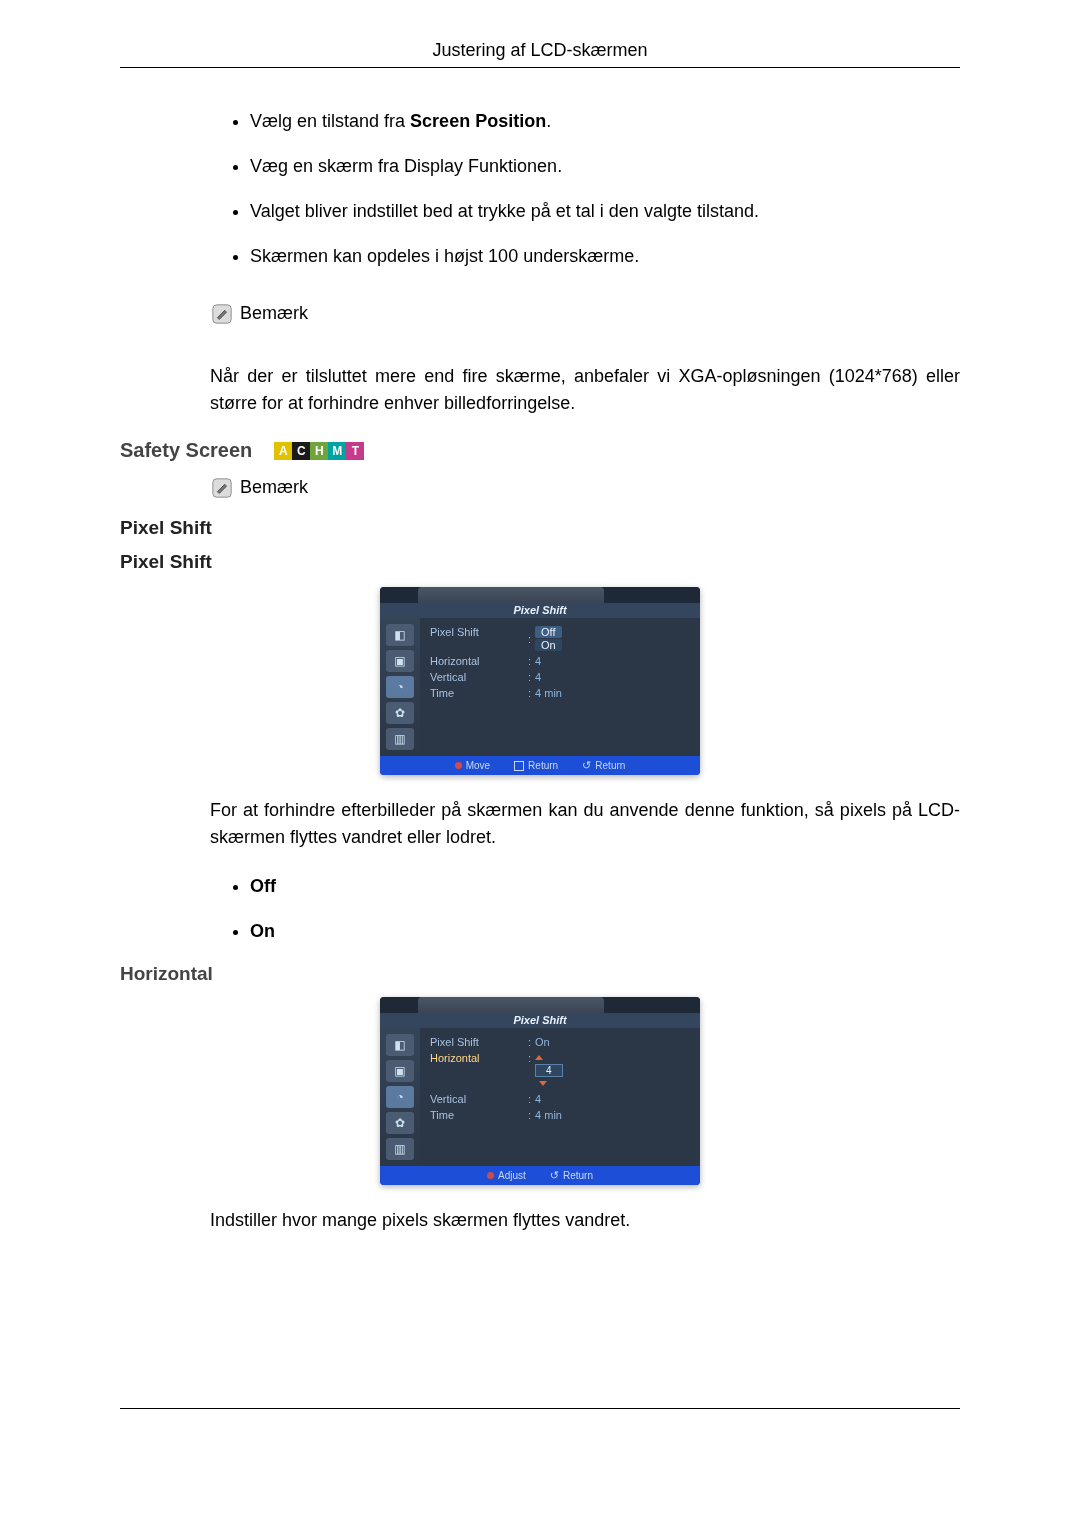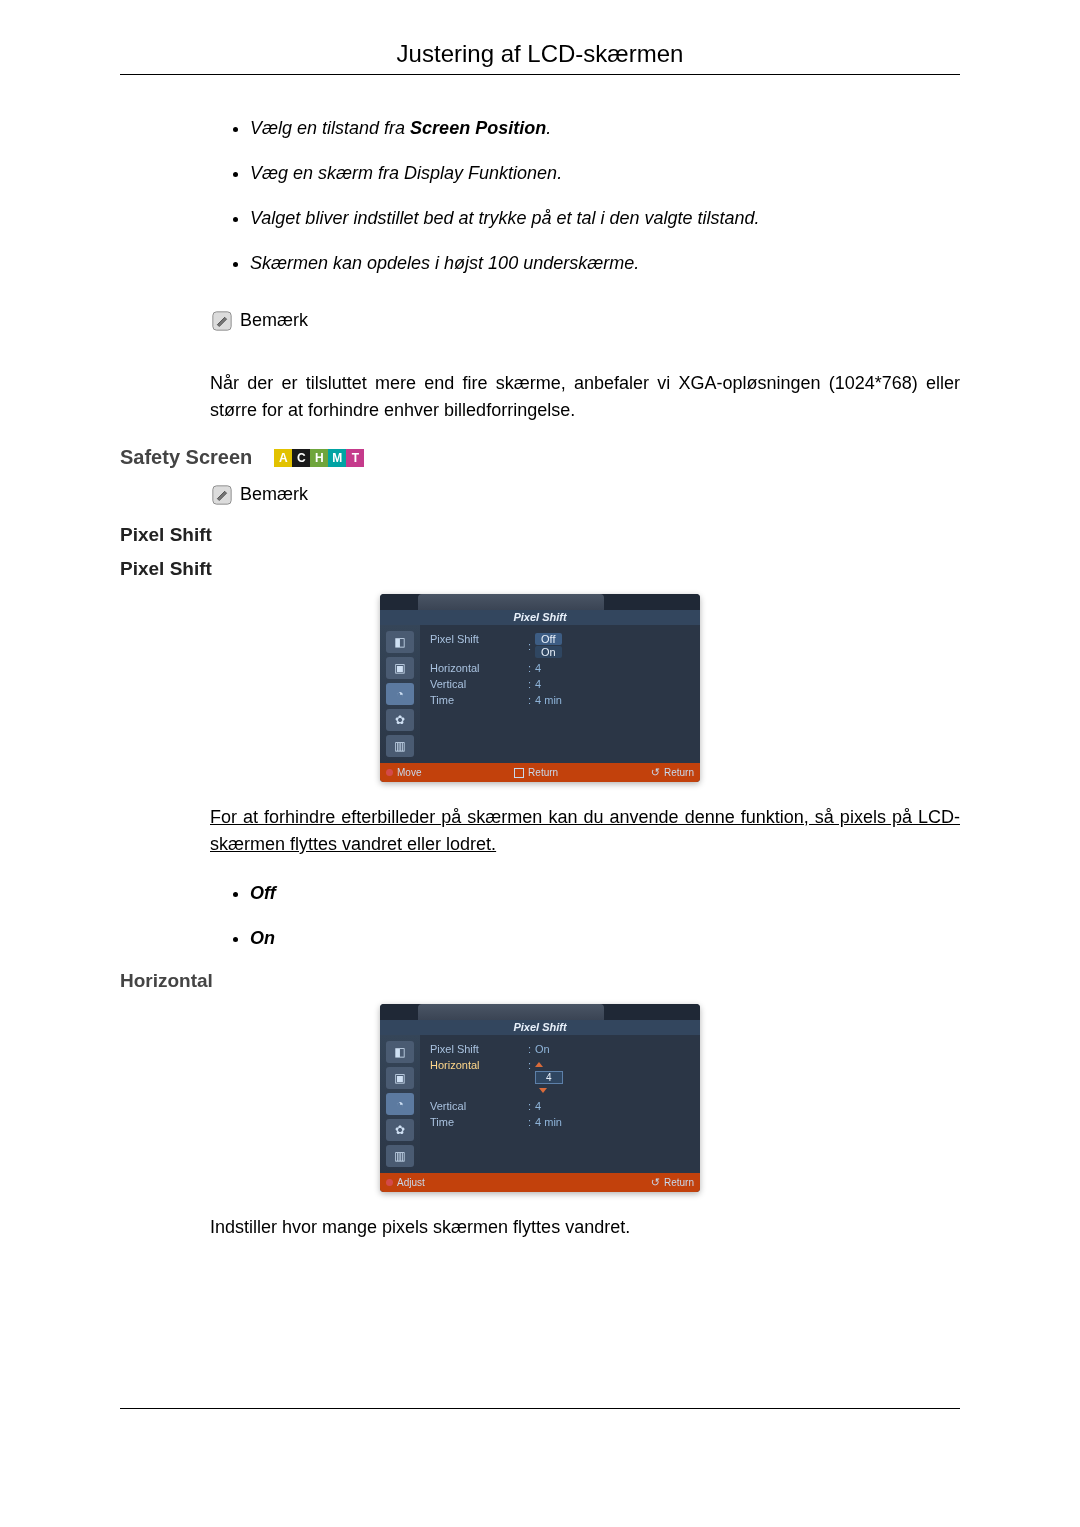--- a/index.html
+++ b/index.html
@@ -11,21 +11,21 @@
   }
   .page {
     width: 1080px;
     min-height: 1527px;
     box-sizing: border-box;
     padding: 40px 120px 60px 120px;
     position: relative;
   }
   .header-title {
     text-align: center;
-    font-size: 24px;
+    font-size: 18px;
     padding-bottom: 6px;
   }
   .header-rule {
     border: none;
     border-top: 1px solid #000;
     margin: 0 0 40px 0;
   }
   .footer-rule {
     border: none;
     border-top: 1px solid #000;
@@ -36,21 +36,20 @@
   }
   .content-block {
     margin-left: 90px;
     font-size: 18px;
     line-height: 1.5;
   }
   ul.bullets {
     list-style: disc;
     padding-left: 40px;
     margin: 0 0 30px 0;
-    font-style: italic;
   }
   ul.bullets li {
     margin-bottom: 18px;
   }
   .note-row {
     display: flex;
     align-items: center;
     gap: 6px;
     margin: 4px 0 10px 0;
   }
@@ -204,27 +203,27 @@
   .arrow.up { border-bottom: 5px solid #d96b3a; margin-bottom: 1px; }
   .arrow.dn { border-top: 5px solid #d96b3a; margin-top: 1px; }
   .arrow-stack {
     display: flex;
     flex-direction: column;
     align-items: center;
     gap: 0;
     margin-left: 4px;
   }
   .osd-footer {
-    background: #c2410c;
+    background: #1d4ed8;
     color: #c8d8eb;
     font-size: 10px;
     padding: 3px 6px;
     display: flex;
-    justify-content: space-between;
-    gap: 14px;
+    justify-content: center;
+    gap: 24px;
   }
   .osd-footer span { display: inline-flex; align-items: center; gap: 4px; }
   .dot { width: 7px; height: 7px; border-radius: 50%; display: inline-block; }
   .dot.red { background: #d34a4a; }
   .sq { width: 8px; height: 8px; display: inline-block; border: 1px solid #c8d8eb; }
   .ret { display: inline-block; font-size: 11px; }
 </style>
 </head>
 <body>
 
@@ -345,21 +344,21 @@
           </span>
         <span>
             <span class="ret">↺</span>
             <span>Return</span>
           </span>
       </div>
     </div>
   </div>
 
   <div class="content-block">
-    <p class="para" style="text-align:justify;text-decoration:underline;">For at forhindre efterbilleder på skærmen kan du anvende denne funktion, så pixels på LCD-skærmen flyttes vandret eller lodret.</p>
+    <p class="para" style="text-align:justify;">For at forhindre efterbilleder på skærmen kan du anvende denne funktion, så pixels på LCD-skærmen flyttes vandret eller lodret.</p>
     <ul class="bullets" style="margin-bottom:18px;">
       <li><b>Off</b></li>
       <li><b>On</b></li>
     </ul>
   </div>
 
   <div class="sub-title-1" style="color:#444;">Horizontal</div>
 
   <div class="osd-wrap">
     <div class="osd">

